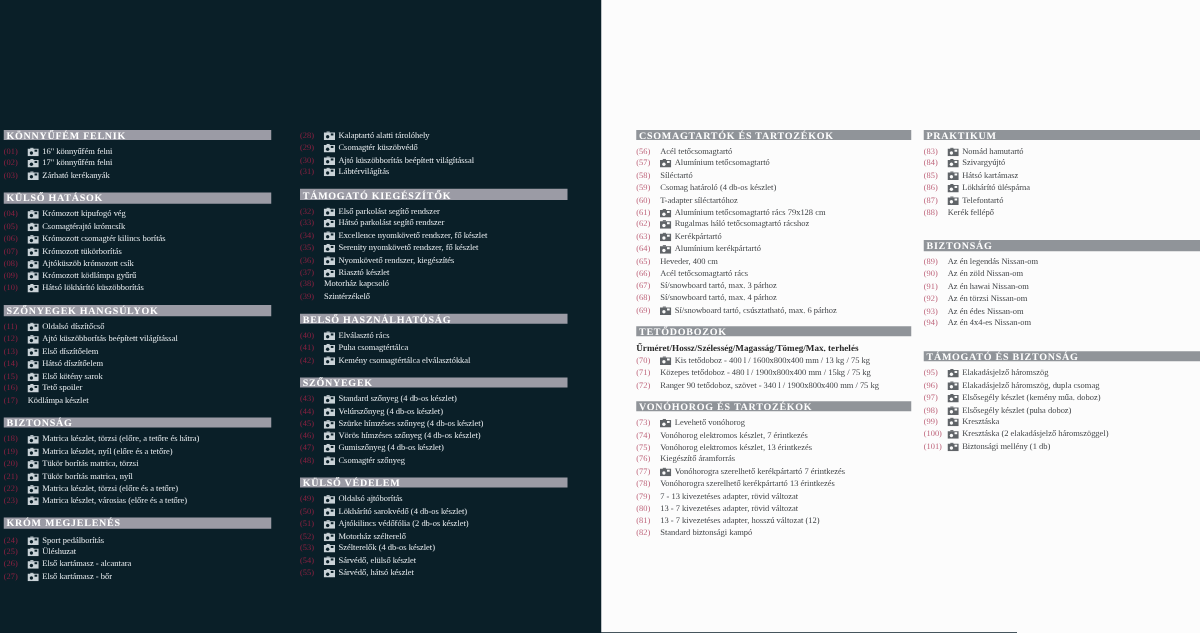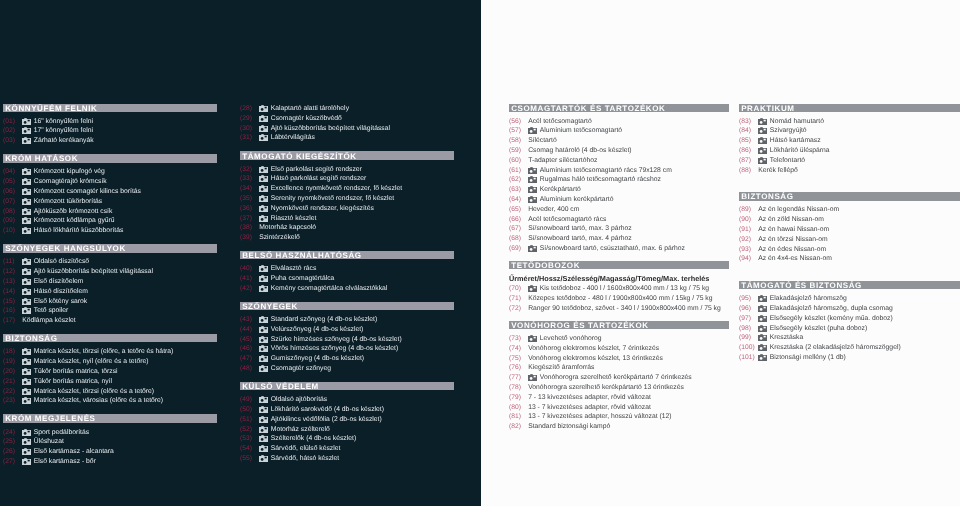--- a/index.html
+++ b/index.html
@@ -4,21 +4,21 @@
 <style>
 html,body{margin:0;padding:0;}
 body{width:960px;height:506px;overflow:hidden;background:#0a1f28;font-family:"Liberation Sans",sans-serif;-webkit-font-smoothing:antialiased;text-rendering:geometricPrecision;}
 .page{position:relative;width:960px;height:506px;}
 .dark-panel{position:absolute;left:0;top:0;width:481px;height:506px;background:#0a1f28;}
 .light-panel{position:absolute;left:481px;top:0;width:479px;height:506px;background:#fcfcfc;}
 .title-wrap{position:absolute;left:3px;top:26.6px;display:flex;align-items:stretch;height:21.3px;}
 .title-bar{width:3.6px;background:#e8412e;margin-right:2.6px;}
 .title-box{background:#667680;display:flex;align-items:center;width:221.5px;padding-left:4px;box-sizing:border-box;}
 .title-text{color:#ffffff;font-size:15.6px;font-weight:400;white-space:nowrap;display:inline-block;transform:scaleX(0.9);transform-origin:left center;position:relative;top:3px;}
-.col{position:absolute;top:103.6px;}
+.col{position:absolute;top:103.6px;font-family:Liberation Serif, serif;}
 #col1{left:3px;width:214px;}
 #col2{left:240px;width:214px;}
 #col3{left:509px;width:220.4px;}
 #col4{left:739px;width:225px;}
 #col4 .sec-head{margin-top:17.3px;}
 #col3 .sec-head{margin-top:7.8px;}
 #col4 .sec-head:first-child,#col3 .sec-head:first-child{margin-top:0;}
 .sec-head{height:8.2px;display:flex;align-items:center;padding-left:2.2px;margin-top:8.7px;margin-bottom:4.5px;}
 .col .sec-head:first-child{margin-top:0;}
 .sec-head-text{font-size:8px;font-weight:bold;letter-spacing:0.6px;white-space:nowrap;color:#ffffff;position:relative;top:0.45px;}
@@ -75,21 +75,21 @@
           <svg width="9" height="7" viewBox="0 0 36 28">
             <rect x="0" y="4" width="36" height="24" fill="#c9d2d7"></rect>
             <rect x="9" y="0.5" width="10" height="4" fill="#c9d2d7"></rect>
             <circle cx="12.5" cy="17.5" r="5.4" fill="#0a1f28"></circle>
             <rect x="22.5" y="7" width="8.5" height="6.5" fill="#0a1f28"></rect>
           </svg>
         </span>
         <span class="lbl">Zárható kerékanyák</span>
       </div>
 <div class="sec-head">
-        <span class="sec-head-text">KRÓM HATÁSOK</span>
+        <span class="sec-head-text">KÜLSŐ HATÁSOK</span>
       </div>
 <div class="row">
         <span class="num">(04)</span>
         <span class="ico">
           <svg width="9" height="7" viewBox="0 0 36 28">
             <rect x="0" y="4" width="36" height="24" fill="#c9d2d7"></rect>
             <rect x="9" y="0.5" width="10" height="4" fill="#c9d2d7"></rect>
             <circle cx="12.5" cy="17.5" r="5.4" fill="#0a1f28"></circle>
             <rect x="22.5" y="7" width="8.5" height="6.5" fill="#0a1f28"></rect>
           </svg>

